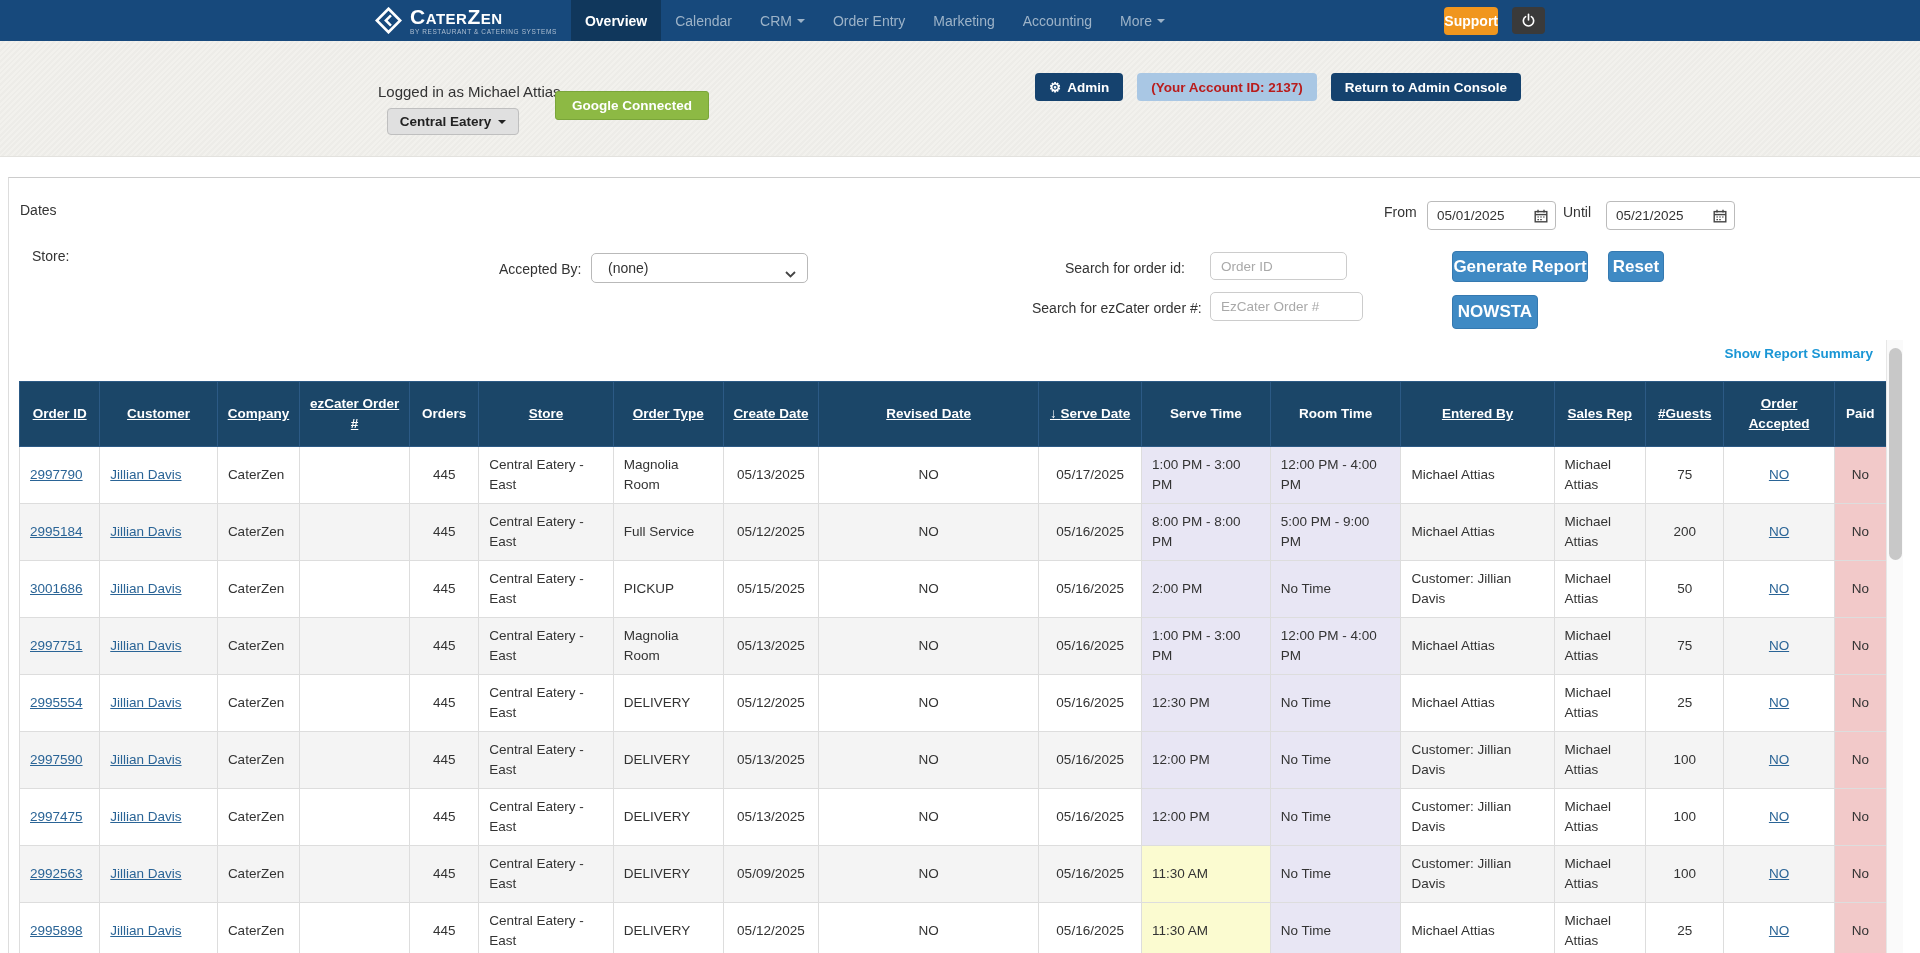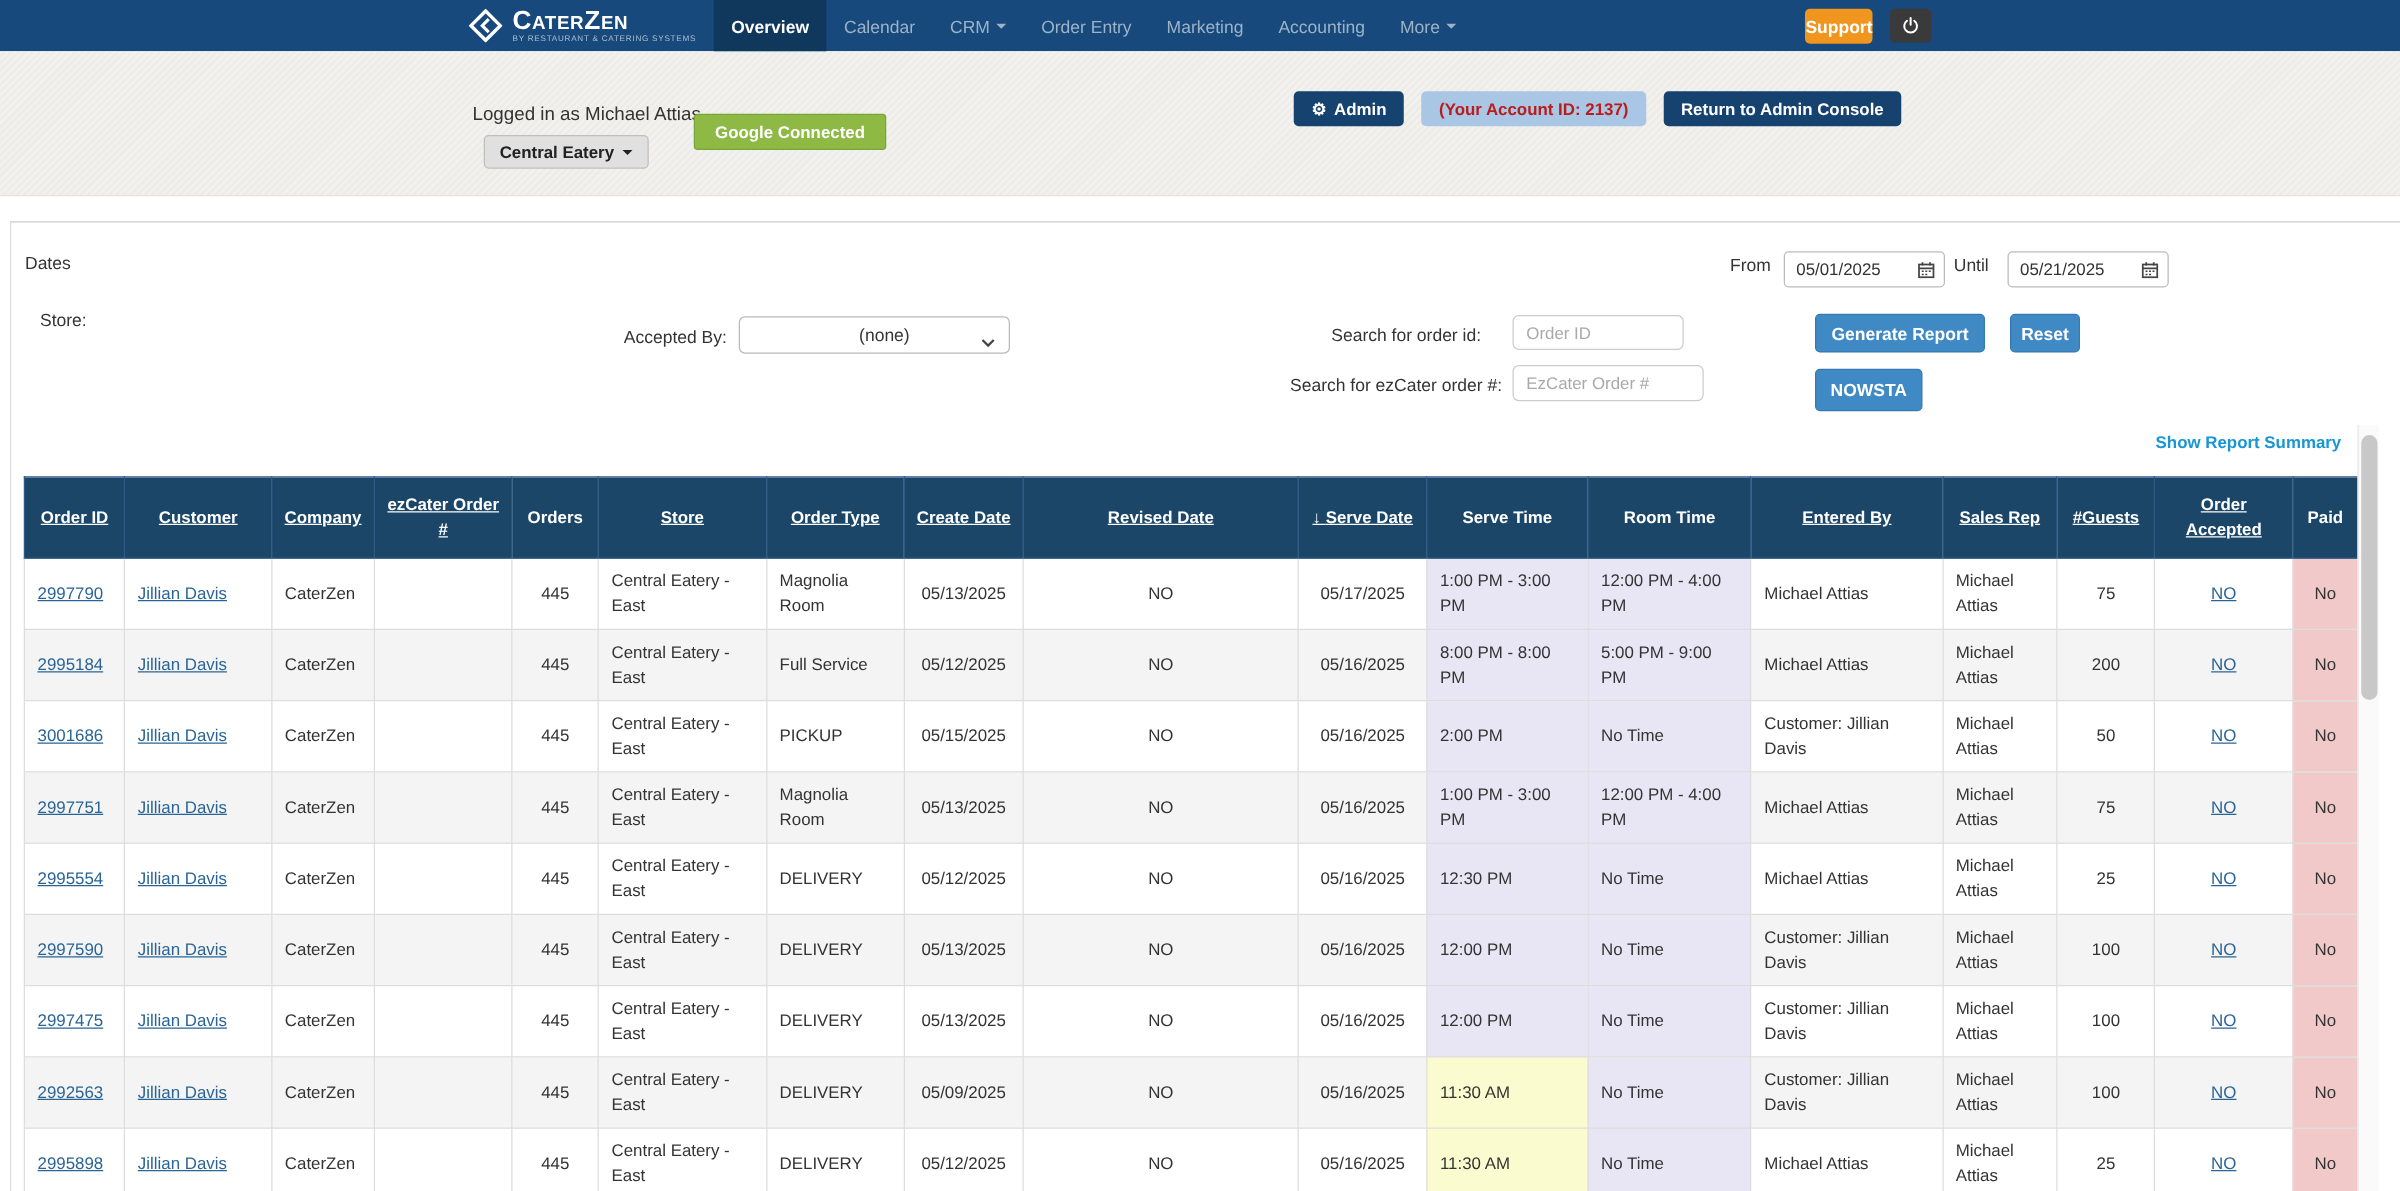--- a/index.html
+++ b/index.html
@@ -46,21 +46,21 @@
     display:flex; align-items:center; font-size:14px; color:#333; cursor:pointer; }
   .sel .chev { position:absolute; right:11px; top:11px; }
   .inp { position:absolute; border:1px solid #ccc; border-radius:5px; background:#fff; font-size:13.5px;
     color:#333; padding:0 10px; font-family:"Liberation Sans",sans-serif; }
   .inp::placeholder { color:#a9a9a9; }
   .dategroup { position:absolute; height:29px; width:129px; border:1px solid #bbb; border-radius:4px; background:#fff;
     display:flex; align-items:center; }
   .dategroup input { border:none; outline:none; width:96px; padding:0 0 0 9px; font-size:13.5px; color:#333; background:transparent; font-family:"Liberation Sans",sans-serif;}
   .dategroup .calbtn { margin-left:auto; padding:0 7px; cursor:pointer; display:flex; align-items:center; }
   .btn-primary { position:absolute; background:#3f8ac4; border:1px solid #3579b0; border-radius:4px; color:#fff;
-    font-weight:bold; font-size:14px; cursor:pointer; font-family:"Liberation Sans",sans-serif; }
+    font-weight:bold; font-size:17px; cursor:pointer; font-family:"Liberation Sans",sans-serif; }
   .summary-link { position:absolute; top:168px; right:47px; color:#1a96d5; font-weight:bold; font-size:13.5px; text-decoration:none; cursor:pointer; }
 
   
   table.report-tbl { position:absolute; left:10px; top:203px; width:1868px; border-collapse:collapse; table-layout:fixed; }
   table.report-tbl th { background:#1b4668; color:#fff; font-size:13.5px; font-weight:bold; text-align:center;
     vertical-align:middle; padding:10px 8px; height:65px; line-height:1.45; border:1px solid #2c5a85; }
   table.report-tbl th.sortable { text-decoration:underline; cursor:pointer; }
   table.report-tbl td { border:1px solid #ddd; font-size:13.5px; color:#333; padding:8px 10px; height:57px;
     vertical-align:middle; line-height:1.45; background:#fff; word-wrap:break-word; }
   tr.stripe td { background:#f4f4f4; }
@@ -152,21 +152,21 @@
   </div>
 </div>
 
 <div class="report">
 
   <span class="flt-label" style="left:11px; top:24px;">Dates</span>
 
   <span class="flt-label" style="left:11px; top:70px;margin-left:12px;">Store:</span>
 
   <span class="flt-label" style="left:490px; top:83px;">Accepted By:</span>
-  <div class="sel" style="left:582px; top:75px; width:217px;justify-content:center;">
+  <div class="sel" style="left:582px; top:75px; width:217px;">
     <span style="margin-left:16px;">(none)</span>
     <span class="chev">
       <svg width="11" height="7" viewBox="0 0 11 7">
           <path d="M1 1 L5.5 5.5 L10 1" stroke="#444" stroke-width="1.8" fill="none"></path>
         </svg>
     </span>
   </div>
 
   <span class="flt-label" style="left:1375px; top:26px;">From</span>
   <div class="dategroup" style="left:1418px; top:23px;">

